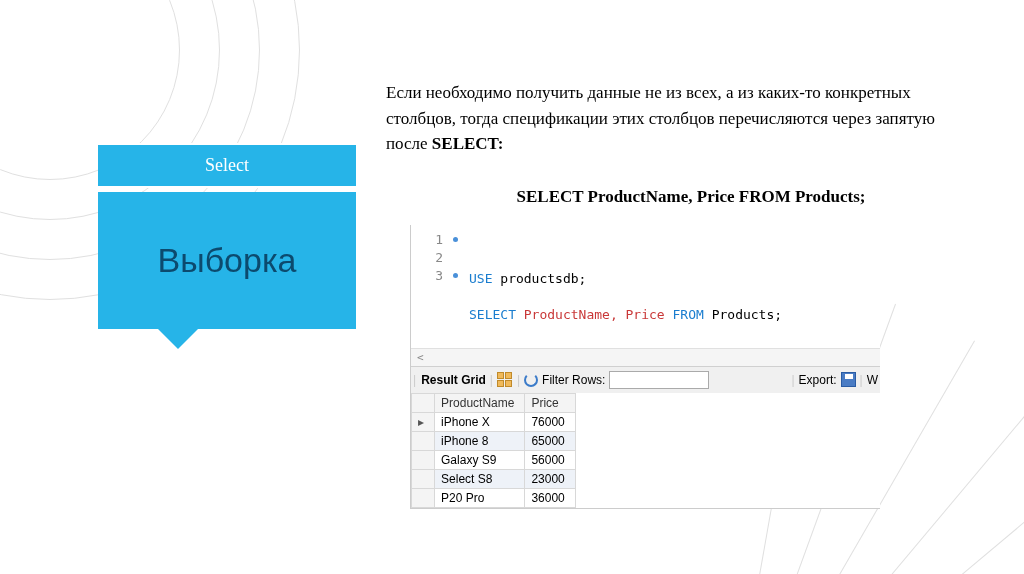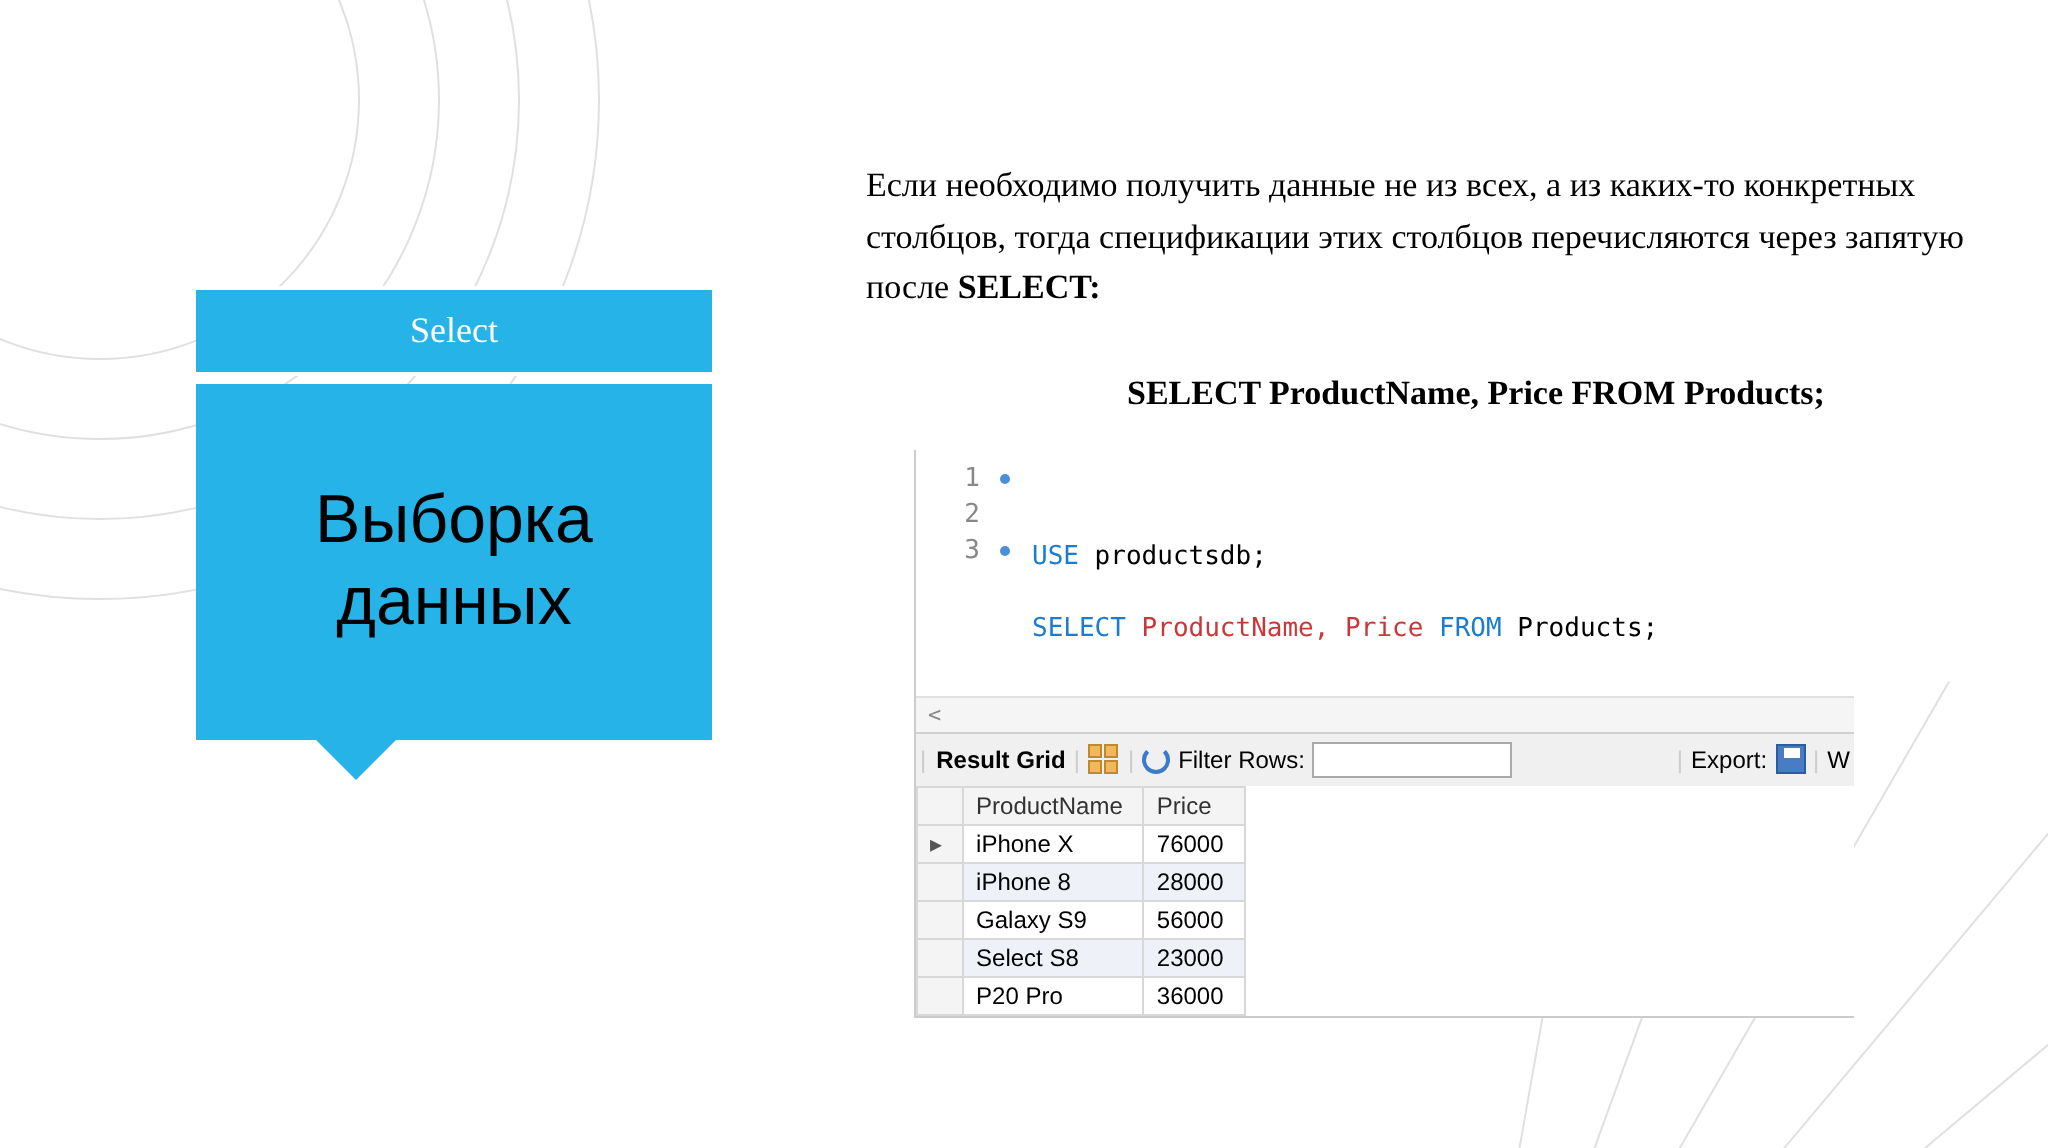--- a/index.html
+++ b/index.html
@@ -58,40 +58,40 @@
     text-align: center;
     font-family: Georgia, serif;
     font-size: 18px;
     padding: 10px 0;
     border-top: 2px solid #fff;
     border-bottom: 2px solid #fff;
     margin-bottom: 4px;
   }
   .sidebar-body {
     background: #26b4e8;
-    color: #000000;
+    color: #0c4a6e;
     text-align: center;
     font-family: 'Segoe UI', sans-serif;
     font-size: 34px;
     font-weight: 300;
     padding: 48px 10px 48px 10px;
     line-height: 1.2;
   }
   .sidebar-body span { display: block; }
   .sidebar-pointer {
     width: 0;
     height: 0;
     border-left: 20px solid transparent;
     border-right: 20px solid transparent;
     border-top: 20px solid #26b4e8;
     margin-left: 60px;
   }
   .content {
     position: absolute;
-    left: 433px;
+    left: 386px;
     top: 80px;
     width: 570px;
     z-index: 2;
   }
   .description {
     font-family: Georgia, serif;
     font-size: 17px;
     line-height: 1.5;
     color: #000;
     margin-bottom: 30px;
@@ -248,21 +248,20 @@
   <div style="transform:rotate(20deg)"></div>
   <div style="transform:rotate(30deg)"></div>
   <div style="transform:rotate(40deg)"></div>
   <div style="transform:rotate(50deg)"></div>
 </div>
 
 <div class="sidebar">
   <div class="sidebar-header">Select</div>
   <div class="sidebar-body">
     <span>Выборка</span>
-    <span>данных</span>
   </div>
   <div class="sidebar-pointer"></div>
 </div>
 
 <div class="content">
   <p class="description">
     <span>Если необходимо получить данные не из всех, а из каких-то конкретных столбцов, тогда спецификации этих столбцов перечисляются через запятую после </span><b>SELECT:</b>
   </p>
 
   <div class="query">SELECT ProductName, Price FROM Products;</div>
@@ -321,21 +320,21 @@
       </thead>
       <tbody>
         <tr>
           <td class="arrow">▸</td>
           <td>iPhone X</td>
           <td>76000</td>
         </tr>
         <tr class="alt">
           <td class="rownum"></td>
           <td>iPhone 8</td>
-          <td>28000</td>
+          <td>65000</td>
         </tr>
         <tr>
           <td class="rownum"></td>
           <td>Galaxy S9</td>
           <td>56000</td>
         </tr>
         <tr class="alt">
           <td class="rownum"></td>
           <td>Select S8</td>
           <td>23000</td>

